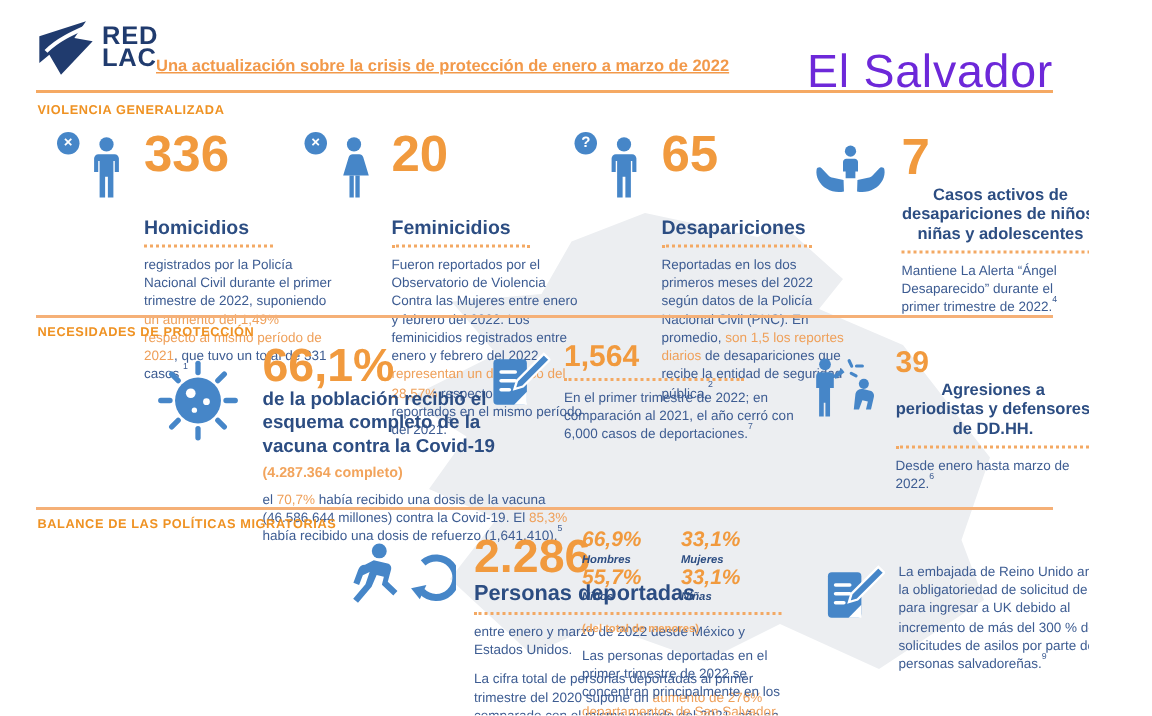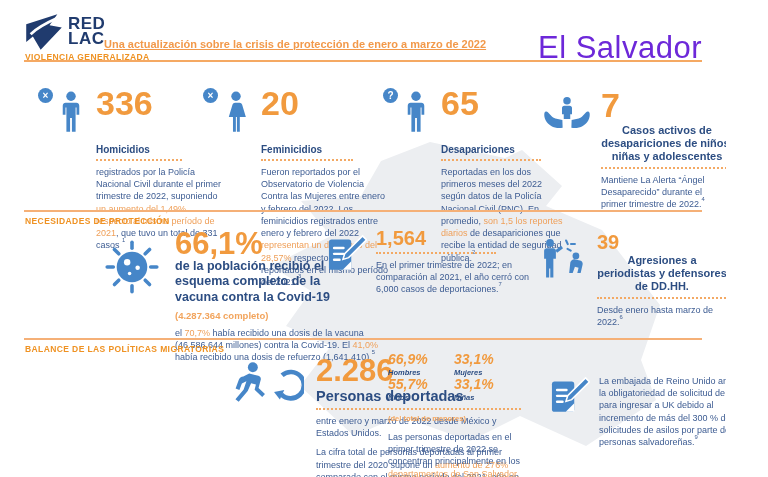--- a/index.html
+++ b/index.html
@@ -22,21 +22,21 @@
   .icon-wrap{position:relative;flex:0 0 auto;margin-right:9px;margin-top:5px;}
   .icon-wrap svg{display:block;fill:#4686C8;}
   .badge{position:absolute;left:-17px;top:-3px;width:15px;height:15px;border-radius:50%;
          background:#4686C8;color:#fff;font-size:10px;font-weight:bold;
          display:flex;align-items:center;justify-content:center;line-height:1;}
   .num{color:#F19A3E;font-weight:bold;line-height:1;}
   .num-lg{font-size:34px;}
   .num-md{font-size:20px;}
   .num-xl{font-size:31px;}
   .stat-title{color:#2C4D82;font-weight:bold;margin-top:2px;}
-  .t-lg{font-size:10px;margin-top:24px;}
+  .t-lg{font-size:13px;margin-top:24px;}
   .t-md{font-size:11px;line-height:1.18;text-align:center;}
   .dotted{border-bottom:2px dotted #F3A964;margin:4px 0 5px 0;}
   p.body{margin:0;color:#3D5C92;font-size:9px;line-height:1.36;}
   p.body + p.body{margin-top:7px;}
   .hl{color:#EFA05A;}
   sup{font-size:.65em;position:relative;top:-.45em;line-height:0;}
 
   .vax-title{color:#2C4D82;font-weight:bold;font-size:12.5px;line-height:1.22;margin-top:0;}
   .vax-note{color:#F2A45C;font-weight:bold;font-size:9.5px;margin:5px 0 6px 0;}
 
@@ -61,21 +61,21 @@
     </svg>
     <div class="logo-text">
       <div>RED</div>
       <div>LAC</div>
     </div>
   </div>
   <div class="subtitle layer">Una actualización sobre la crisis de protección de enero a marzo de 2022</div>
   <div class="country layer">El Salvador</div>
   <div class="hdr-line layer"></div>
 
-  <div class="sec-label layer" style="top:52px">VIOLENCIA GENERALIZADA</div>
+  <div class="sec-label layer" style="top:68px">VIOLENCIA GENERALIZADA</div>
 
   <div class="stat" style="top:86px;left:55px;width:168px">
     <div class="icon-wrap">
       <span class="badge">×</span>
       <svg width="32" height="42" viewBox="0 0 24 32">
           <circle cx="12" cy="4" r="3.6"></circle>
           <path d="M7.9 9h8.2c1.2 0 2.2 1 2.2 2.2V18h-2.1v-5.5h-.7V31h-2.8V20.5h-1.4V31H8.5V12.5h-.7V18H5.7v-6.8C5.7 10 6.7 9 7.9 9z"></path>
         </svg>
     </div>
     <div>
@@ -156,21 +156,21 @@
         <circle cx="18" cy="18" r="9.5"></circle>
         <circle cx="15" cy="15" r="2" fill="#fff"></circle>
           <circle cx="21.5" cy="18.5" r="1.4" fill="#fff"></circle>
           <circle cx="16.5" cy="22" r="1.1" fill="#fff"></circle>
       </svg>
     </div>
     <div>
       <div class="num num-xl">66,1%</div>
       <div class="vax-title" style="width:170px">de la población recibió el esquema completo de la vacuna contra la Covid-19</div>
       <div class="vax-note">(4.287.364 completo)</div>
-      <p class="body" style="width:212px"><span>el </span><span class="hl">70,7%</span><span> había recibido una dosis de la vacuna (46.586.644 millones) contra la Covid-19. El </span><span class="hl">41,0%</span><span> había recibido una dosis de refuerzo (1,641,410).</span><sup>5</sup></p>
+      <p class="body" style="width:212px"><span>el </span><span class="hl">70,7%</span><span> había recibido una dosis de la vacuna (46.586.644 millones) contra la Covid-19. El </span><span class="hl">85,3%</span><span> había recibido una dosis de refuerzo (1,641,410).</span><sup>5</sup></p>
     </div>
   </div>
 
   <div class="stat" style="top:228px;left:325px;width:175px">
     <div class="icon-wrap">
       <svg width="42" height="42" viewBox="0 0 32 32">
           <rect x="3" y="5" width="17" height="23" rx="2"></rect>
           <rect x="6" y="10.5" width="9" height="1.8" rx=".9" fill="#fff"></rect>
           <rect x="6" y="15" width="9" height="1.8" rx=".9" fill="#fff"></rect>
           <rect x="6" y="19.5" width="6" height="1.8" rx=".9" fill="#fff"></rect>

